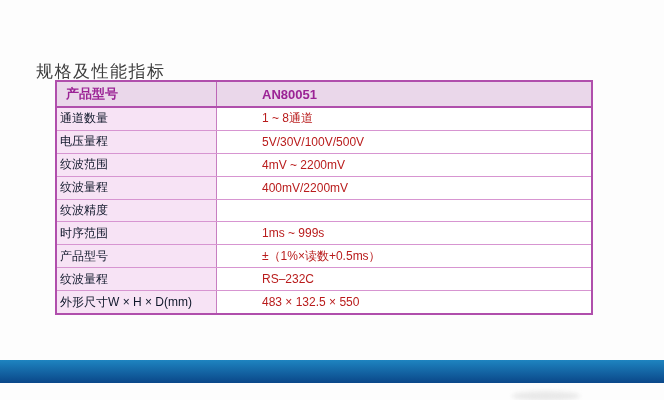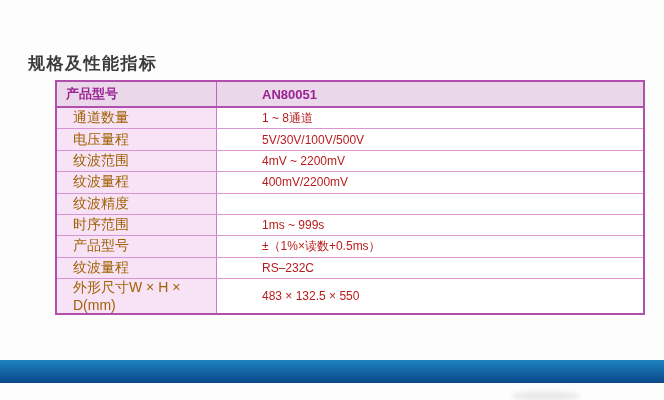--- a/index.html
+++ b/index.html
@@ -2,25 +2,25 @@
 <html style="--accent: #9b2395; --border-outer: #b04fac; --row-divider: #d795d1; --header-bg: #ead7ea; --label-bg: #f7e3f5; --bar-top: #1e84c0; --bar-bottom: #0a4789;"><head>
 <meta charset="utf-8">
 <style>
   html,body{margin:0;padding:0;}
   body{
     width:664px;height:400px;overflow:hidden;position:relative;
     background:#fdfdfd;
     font-family:"Liberation Sans","DejaVu Sans",sans-serif;
   }
   .page-title{
-    position:absolute;left:20px;top:44px;margin:8px;
-    font-size:17px;font-weight:bold;color:#3c3c3c;letter-spacing:1.5px;
+    position:absolute;left:20px;top:44px;margin:16px;
+    font-size:17px;font-weight:normal;color:#3c3c3c;letter-spacing:1.5px;
   }
   .spec-table{
-    position:absolute;left:55px;top:80px;width:590px;height:235px;
+    position:absolute;left:55px;top:80px;width:538px;height:235px;
     box-sizing:border-box;
     border:2px solid var(--border-outer,#b04fac);
     background:#fff;
     display:flex;flex-direction:column;
   }
   .header-row{
     display:flex;flex:0 0 24px;
     background:var(--header-bg,#ead7ea);
     border-bottom:2px solid var(--border-outer,#b04fac);
   }
@@ -34,24 +34,24 @@
     border-right:1px solid #bd66b7;
   }
   .header-row .cell.value{
     flex:1;padding-left:45px;
   }
   .rows{flex:1;display:flex;flex-direction:column;}
   .row{flex:1;display:flex;border-top:1px solid var(--row-divider,#d795d1);}
   .row:first-child{border-top:none;}
   .row .label-cell{
     width:160px;flex:0 0 160px;box-sizing:border-box;
-    padding-left:16px;display:flex;align-items:center;
+    padding-left:3px;display:flex;align-items:center;
     background:var(--label-bg,#f7e3f5);
     border-right:1px solid #c77fc1;
-    font-size:14px;color:#a16207;
+    font-size:12px;color:#0f172a;
   }
   .row .value-cell{
     flex:1;padding-left:45px;display:flex;align-items:center;
     background:#ffffff;
     font-size:12px;color:#b91c1c;
   }
   .footer-bar{
     position:absolute;left:0;top:360px;width:664px;height:23px;
     background:linear-gradient(to bottom,var(--bar-top,#1e84c0),var(--bar-bottom,#0a4789));
   }

